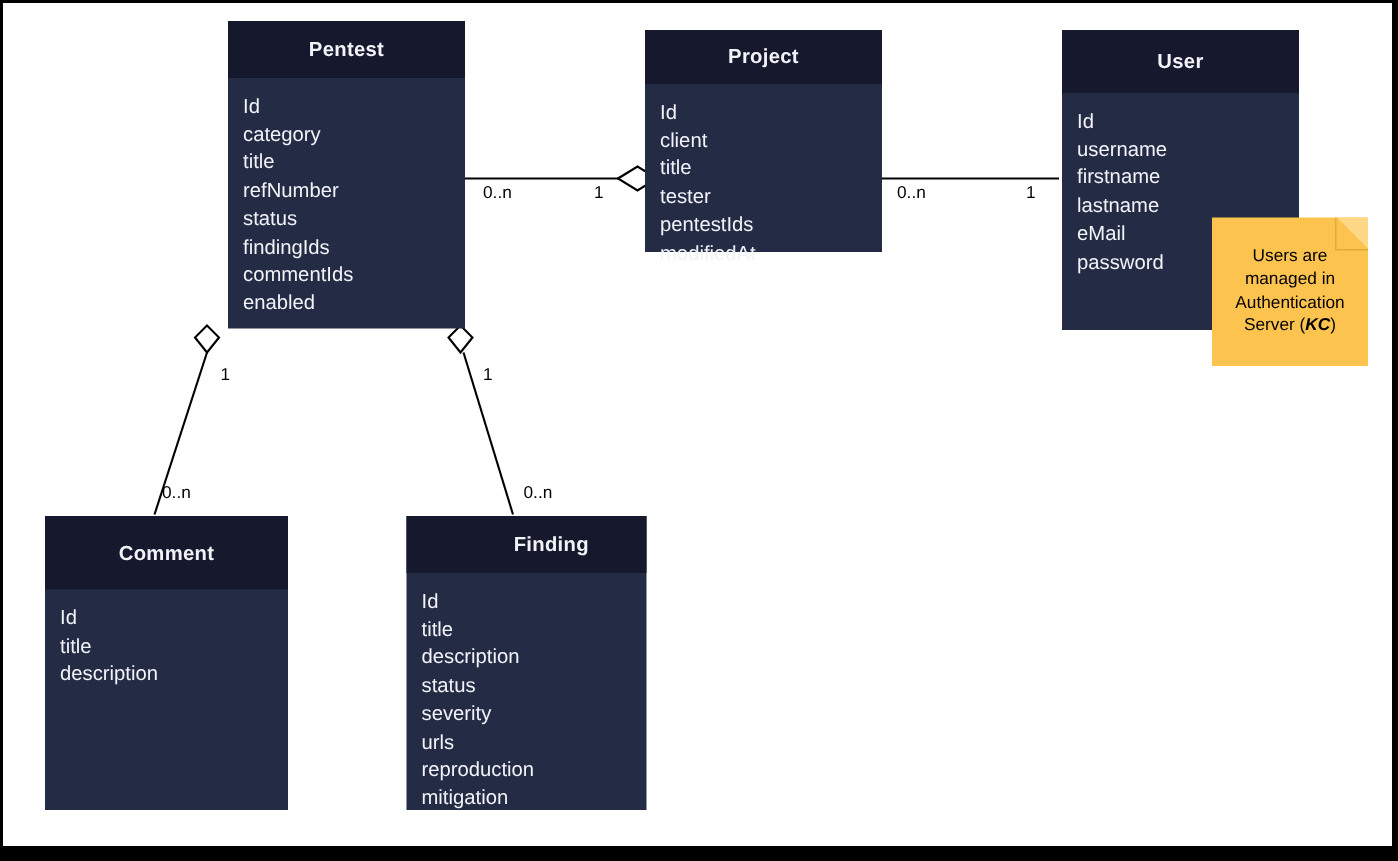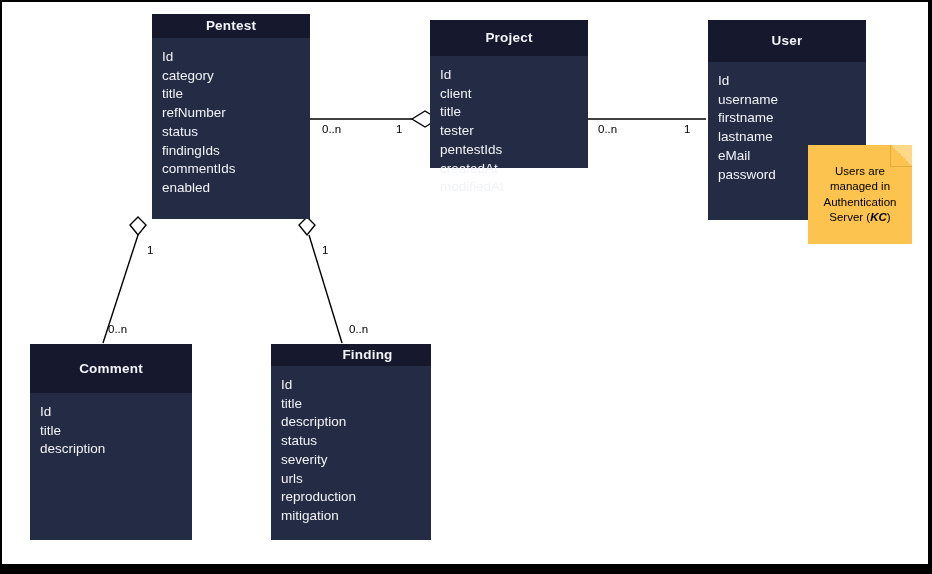--- a/index.html
+++ b/index.html
@@ -131,42 +131,41 @@
     <div class="edge-label" style="left:596px; top:122px;">0..n</div>
     <div class="edge-label" style="left:682px; top:122px;">1</div>
 
     <div class="edge-label" style="left:145px; top:243px;">1</div>
     <div class="edge-label" style="left:106px; top:322px;">0..n</div>
 
     <div class="edge-label" style="left:320px; top:243px;">1</div>
     <div class="edge-label" style="left:347px; top:322px;">0..n</div>
 
     <div class="uml-class" id="class-pentest" style="left:150px; top:12px; width:158px; height:205px;">
-      <div class="class-header" style="height:24px;">Pentest</div>
+      <div class="class-header" style="height:38px;">Pentest</div>
       <div class="class-attrs">
         <div class="attr">Id</div>
         <div class="attr">category</div>
         <div class="attr">title</div>
         <div class="attr">refNumber</div>
         <div class="attr">status</div>
         <div class="attr">findingIds</div>
         <div class="attr">commentIds</div>
         <div class="attr">enabled</div>
       </div>
     </div>
 
     <div class="uml-class" id="class-project" style="left:428px; top:18px; width:158px; height:148px;">
       <div class="class-header" style="height:36px;">Project</div>
       <div class="class-attrs">
         <div class="attr">Id</div>
         <div class="attr">client</div>
         <div class="attr">title</div>
         <div class="attr">tester</div>
         <div class="attr">pentestIds</div>
-        <div class="attr">createdAt</div>
         <div class="attr">modifiedAt</div>
       </div>
     </div>
 
     <div class="uml-class" id="class-user" style="left:706px; top:18px; width:158px; height:200px;">
       <div class="class-header" style="height:42px;">User</div>
       <div class="class-attrs">
         <div class="attr">Id</div>
         <div class="attr">username</div>
         <div class="attr">firstname</div>
@@ -179,21 +178,21 @@
     <div class="uml-class" id="class-comment" style="left:28px; top:342px; width:162px; height:196px;">
       <div class="class-header" style="height:49px;">Comment</div>
       <div class="class-attrs">
         <div class="attr">Id</div>
         <div class="attr">title</div>
         <div class="attr">description</div>
       </div>
     </div>
 
     <div class="uml-class" id="class-finding" style="left:269px; top:342px; width:160px; height:196px;">
-      <div class="class-header" style="height:22px;padding-left:33px;">Finding</div>
+      <div class="class-header" style="height:38px;padding-left:33px;">Finding</div>
       <div class="class-attrs">
         <div class="attr">Id</div>
         <div class="attr">title</div>
         <div class="attr">description</div>
         <div class="attr">status</div>
         <div class="attr">severity</div>
         <div class="attr">urls</div>
         <div class="attr">reproduction</div>
         <div class="attr">mitigation</div>
       </div>

